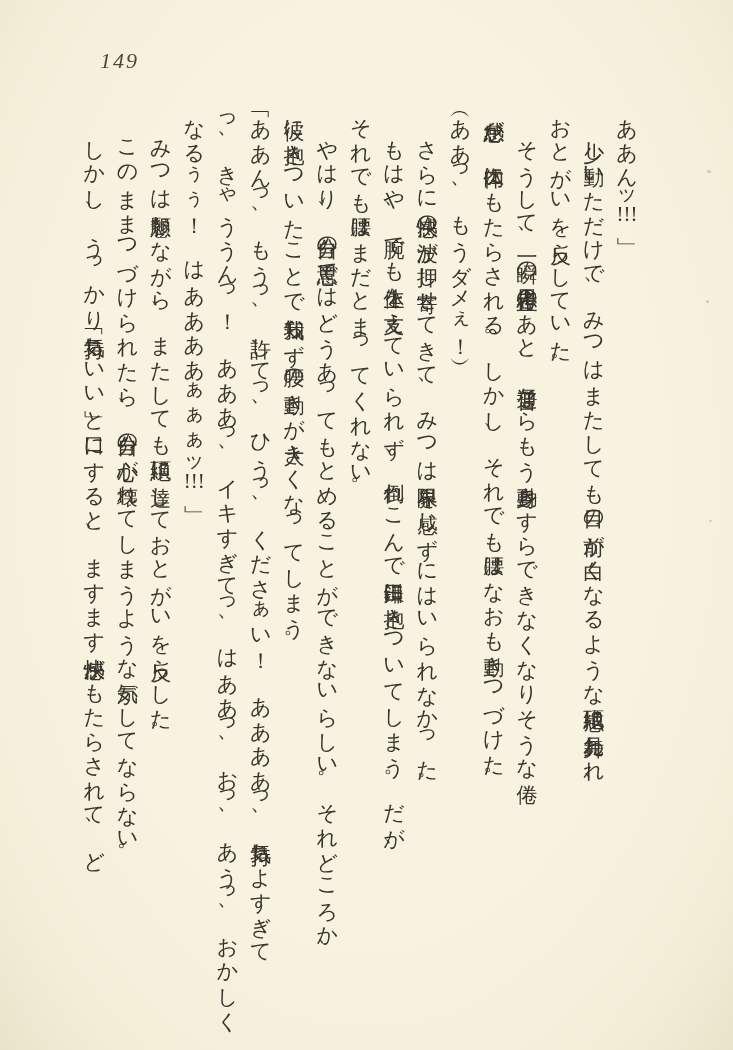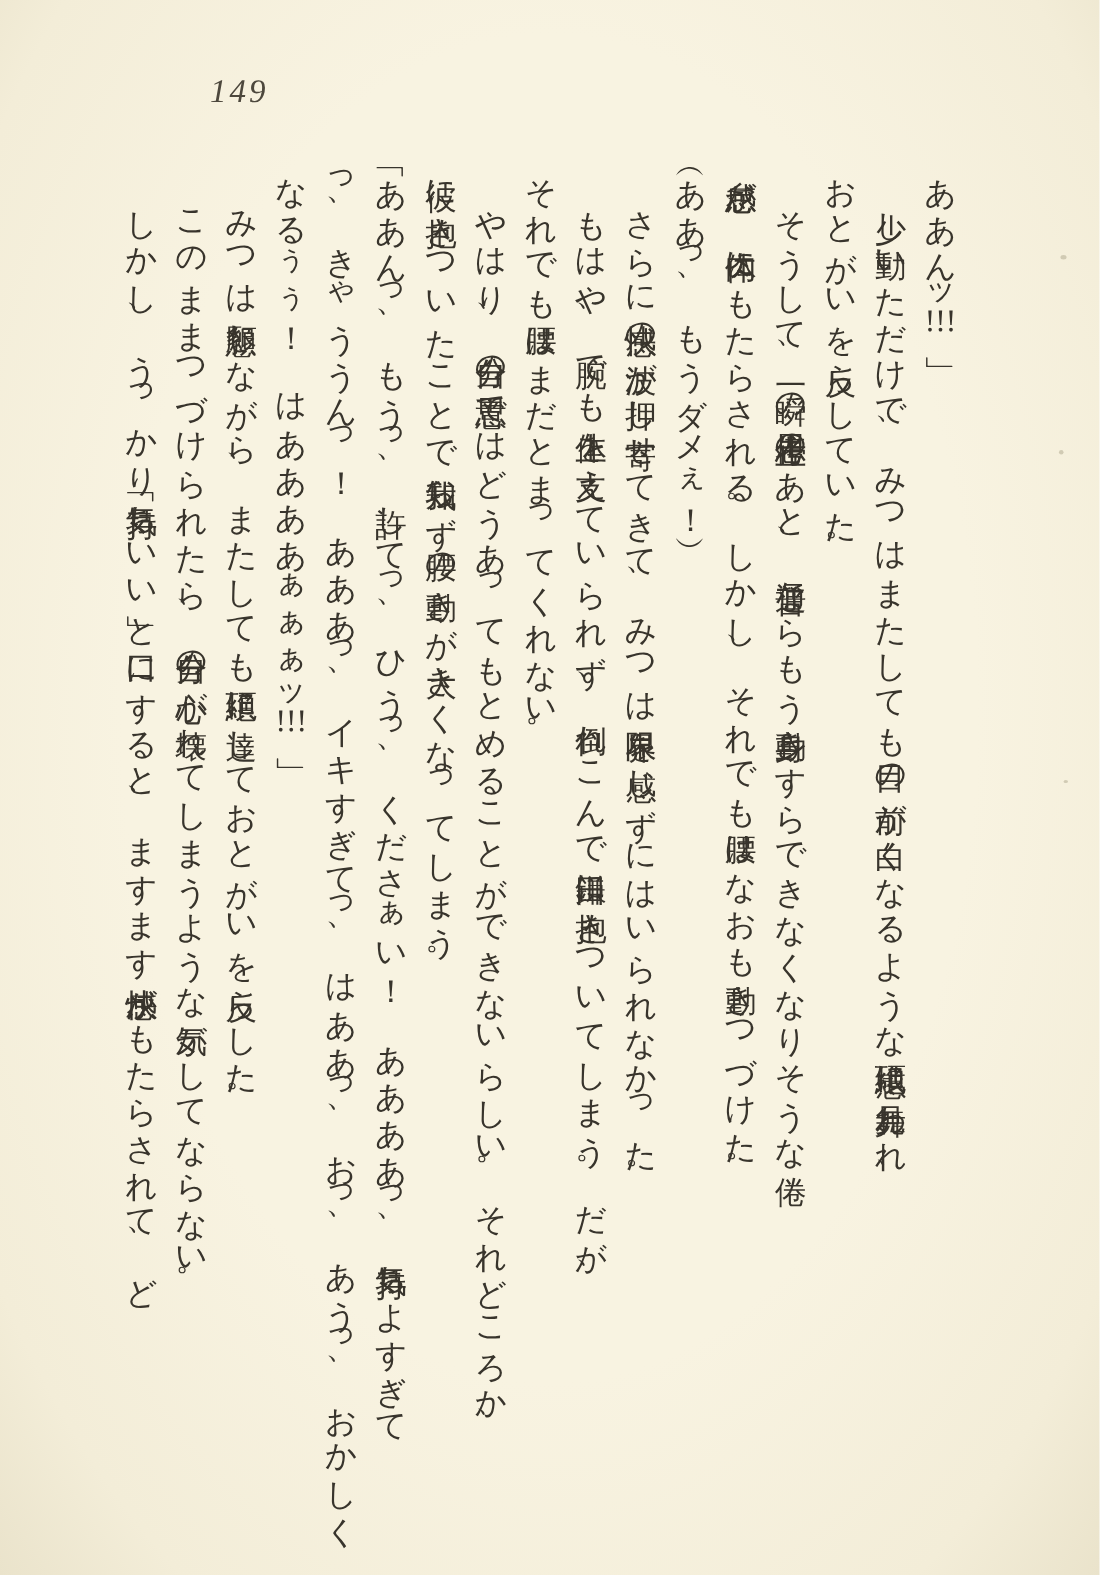--- a/index.html
+++ b/index.html
@@ -15,21 +15,20 @@
     font-family: "Liberation Serif", "DejaVu Serif", serif;
   }
   .page-number {
     position: absolute;
     top: 48px;
     left: 100px;
     font-size: 22px;
     font-style: italic;
     letter-spacing: 2px;
     color: #4d483d;
-    margin-left: 40px;
   }
   .text-block {
     position: absolute;
     top: 104px;
     right: 90px;
     height: 870px;
     writing-mode: vertical-rl;
     text-orientation: upright;
     color: #38342c;
     font-size: 21px;

